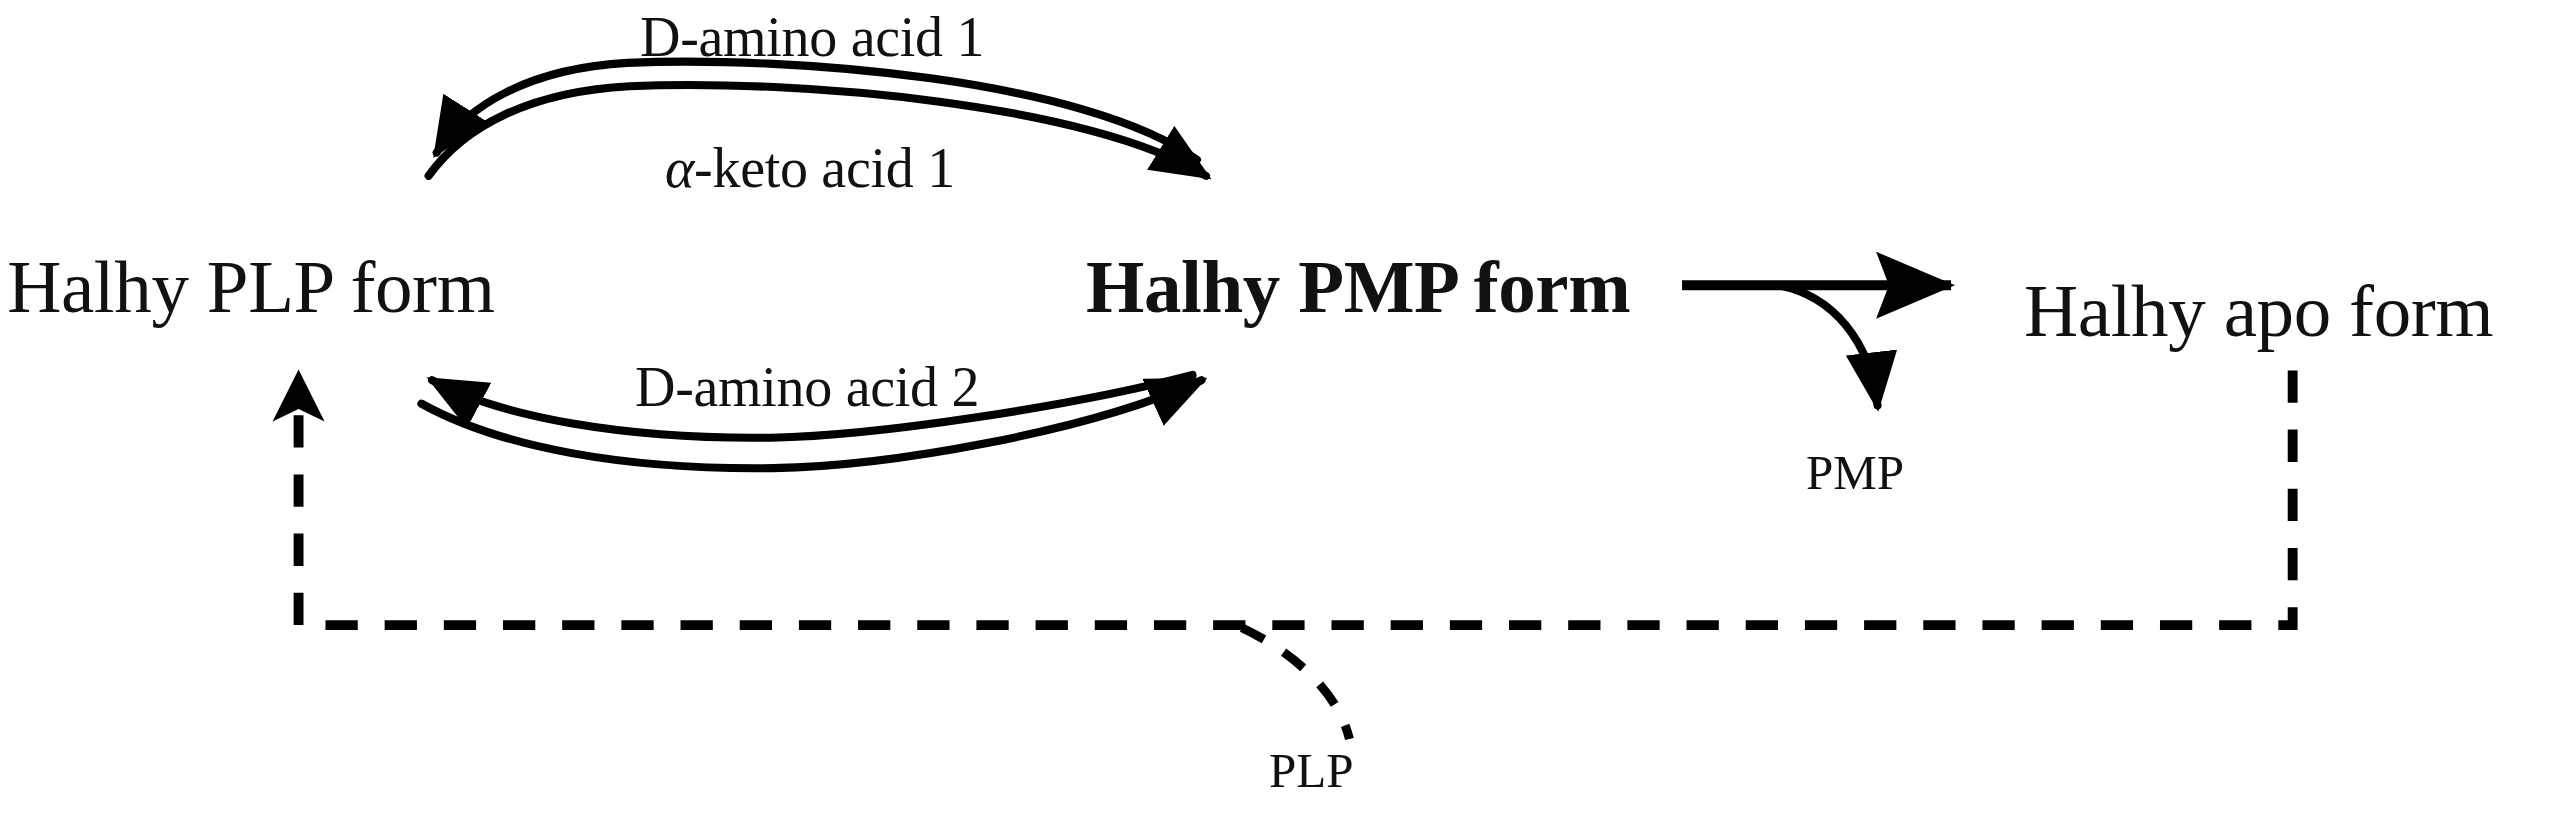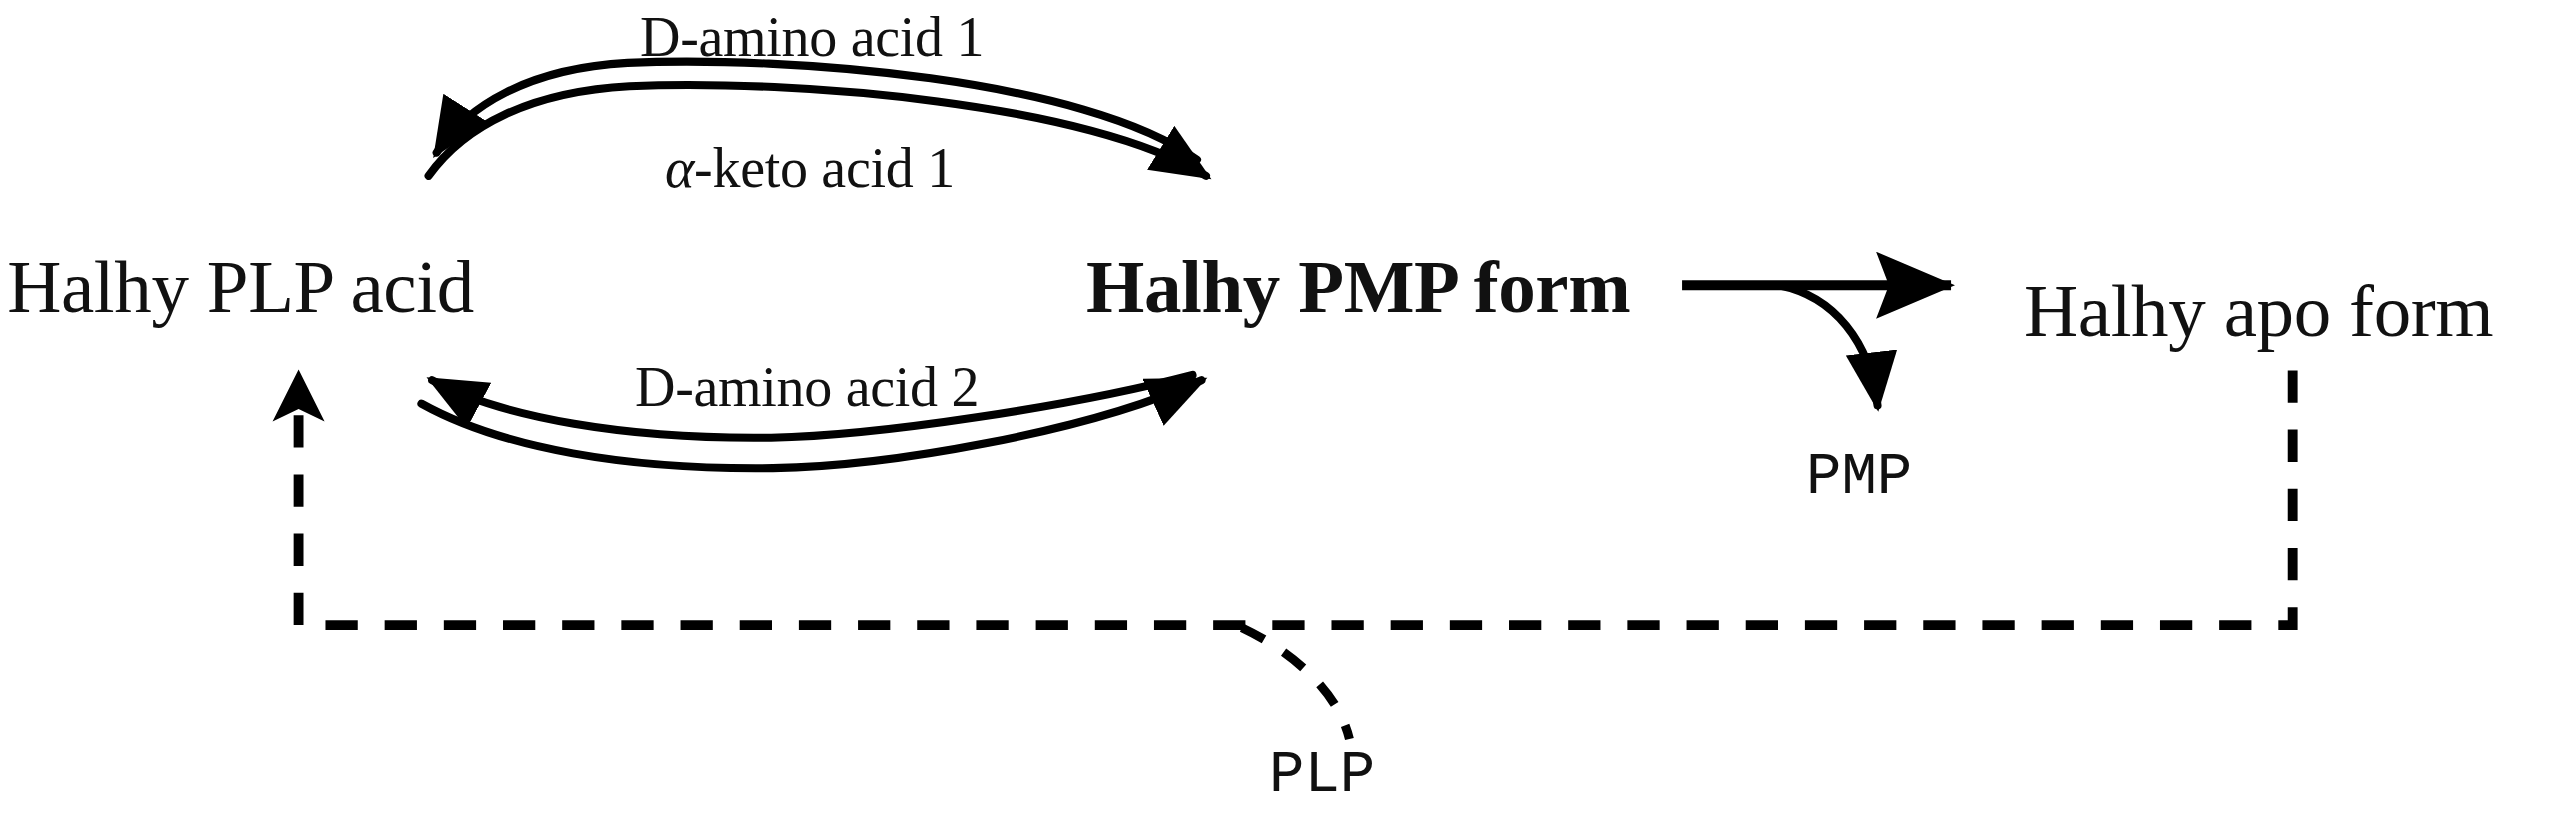--- a/index.html
+++ b/index.html
@@ -43,22 +43,22 @@
     line-height: 1;
     white-space: nowrap;
     color: #111111;
     letter-spacing: -0.3px;
   }
   .arc-label .alpha {
     font-style: italic;
   }
   .cofactor-label {
     position: absolute;
-    font-family: Liberation Mono, monospace;
-    font-size: 59px;
+    font-family: Liberation Serif, serif;
+    font-size: 49px;
     line-height: 1;
     white-space: nowrap;
     color: #111111;
   }
   
   #label-plp-form   { left: 7.2px;    top: 249px; }
   #label-pmp-form   { left: 1086px; top: 249px; font-weight: bold; }
   #label-apo-form   { left: 2024px; top: 249px; margin-top: 24px; }
   
   #label-d-amino-1  { left: 640px;  top: 9px;  }
@@ -114,21 +114,21 @@
 
       <path d="M 333,412 L 362,470 L 333,456 L 304,470 Z" fill="#000000"></path>
     </g>
 
     <g>
       <path d="M 1385,700 C 1440,726 1492,770 1505,824" fill="none" stroke="#000000" stroke-width="10" stroke-dasharray="28 26" stroke-linecap="butt"></path>
     </g>
 
   </svg>
 
-  <div class="node-label" id="label-plp-form">Halhy PLP acid</div>
+  <div class="node-label" id="label-plp-form">Halhy PLP form</div>
 
   <div class="node-label" id="label-pmp-form">Halhy PMP form</div>
 
   <div class="node-label" id="label-apo-form">Halhy apo form</div>
 
   <div class="arc-label" id="label-d-amino-1">D-amino acid 1</div>
 
   <div class="arc-label" id="label-keto-1"><span class="alpha">α</span><span>-keto acid 1</span></div>
 
   <div class="arc-label" id="label-d-amino-2">D-amino acid 2</div>

